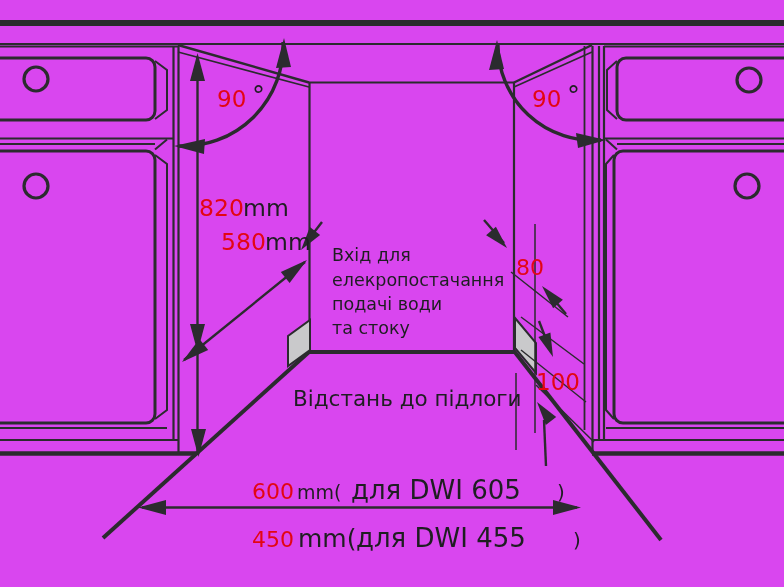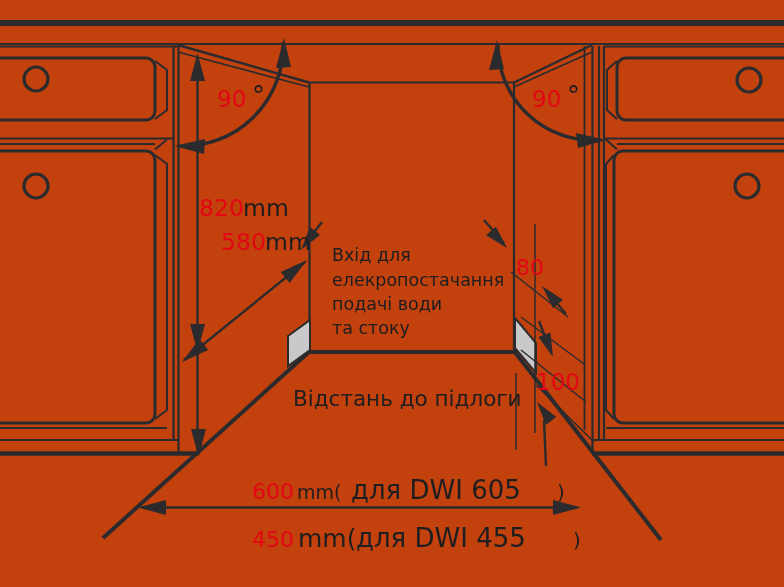--- a/index.html
+++ b/index.html
@@ -1,16 +1,16 @@
 <!DOCTYPE html>
 <html><head>
 <meta charset="utf-8">
 <style>
   html,body{margin:0;padding:0;background:#fff;}
-  .stage{position:relative;width:784px;height:587px;background:#c2410c;overflow:hidden;}
+  .stage{position:relative;width:784px;height:587px;background:#d946ef;overflow:hidden;}
   svg{display:block;}
   svg text{font-family:"DejaVu Sans","Liberation Sans",sans-serif;}
   .ln{stroke:#2b2b2e;fill:none;}
   .hd{fill:#2b2b2e;stroke:none;}
   .zone{fill:#c9c9cb;stroke:#2b2b2e;stroke-width:2;}
   .red{fill:#e30613;}
   .dk{fill:#1e1e21;}
 </style>
 </head>
 <body>

